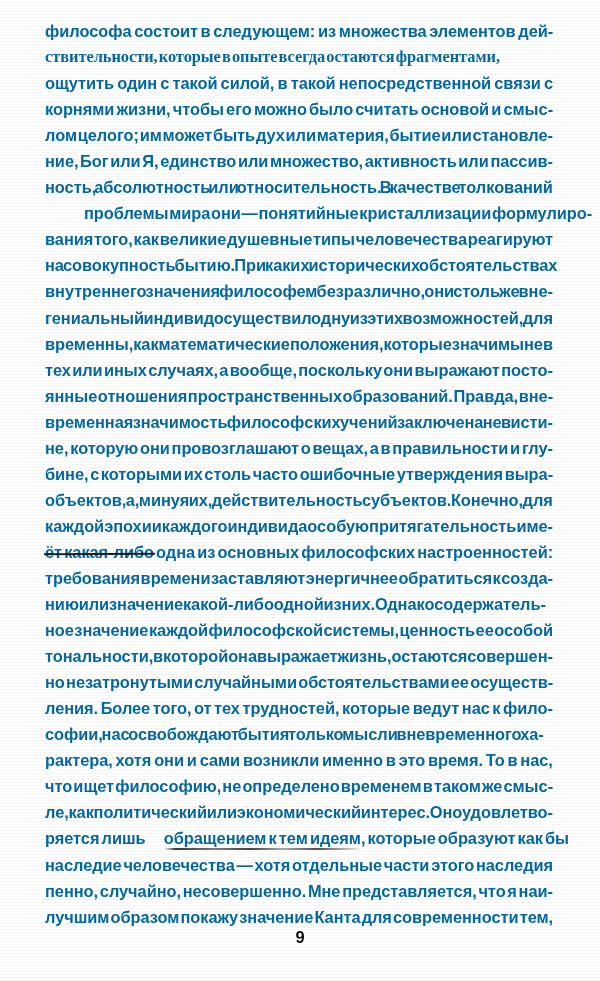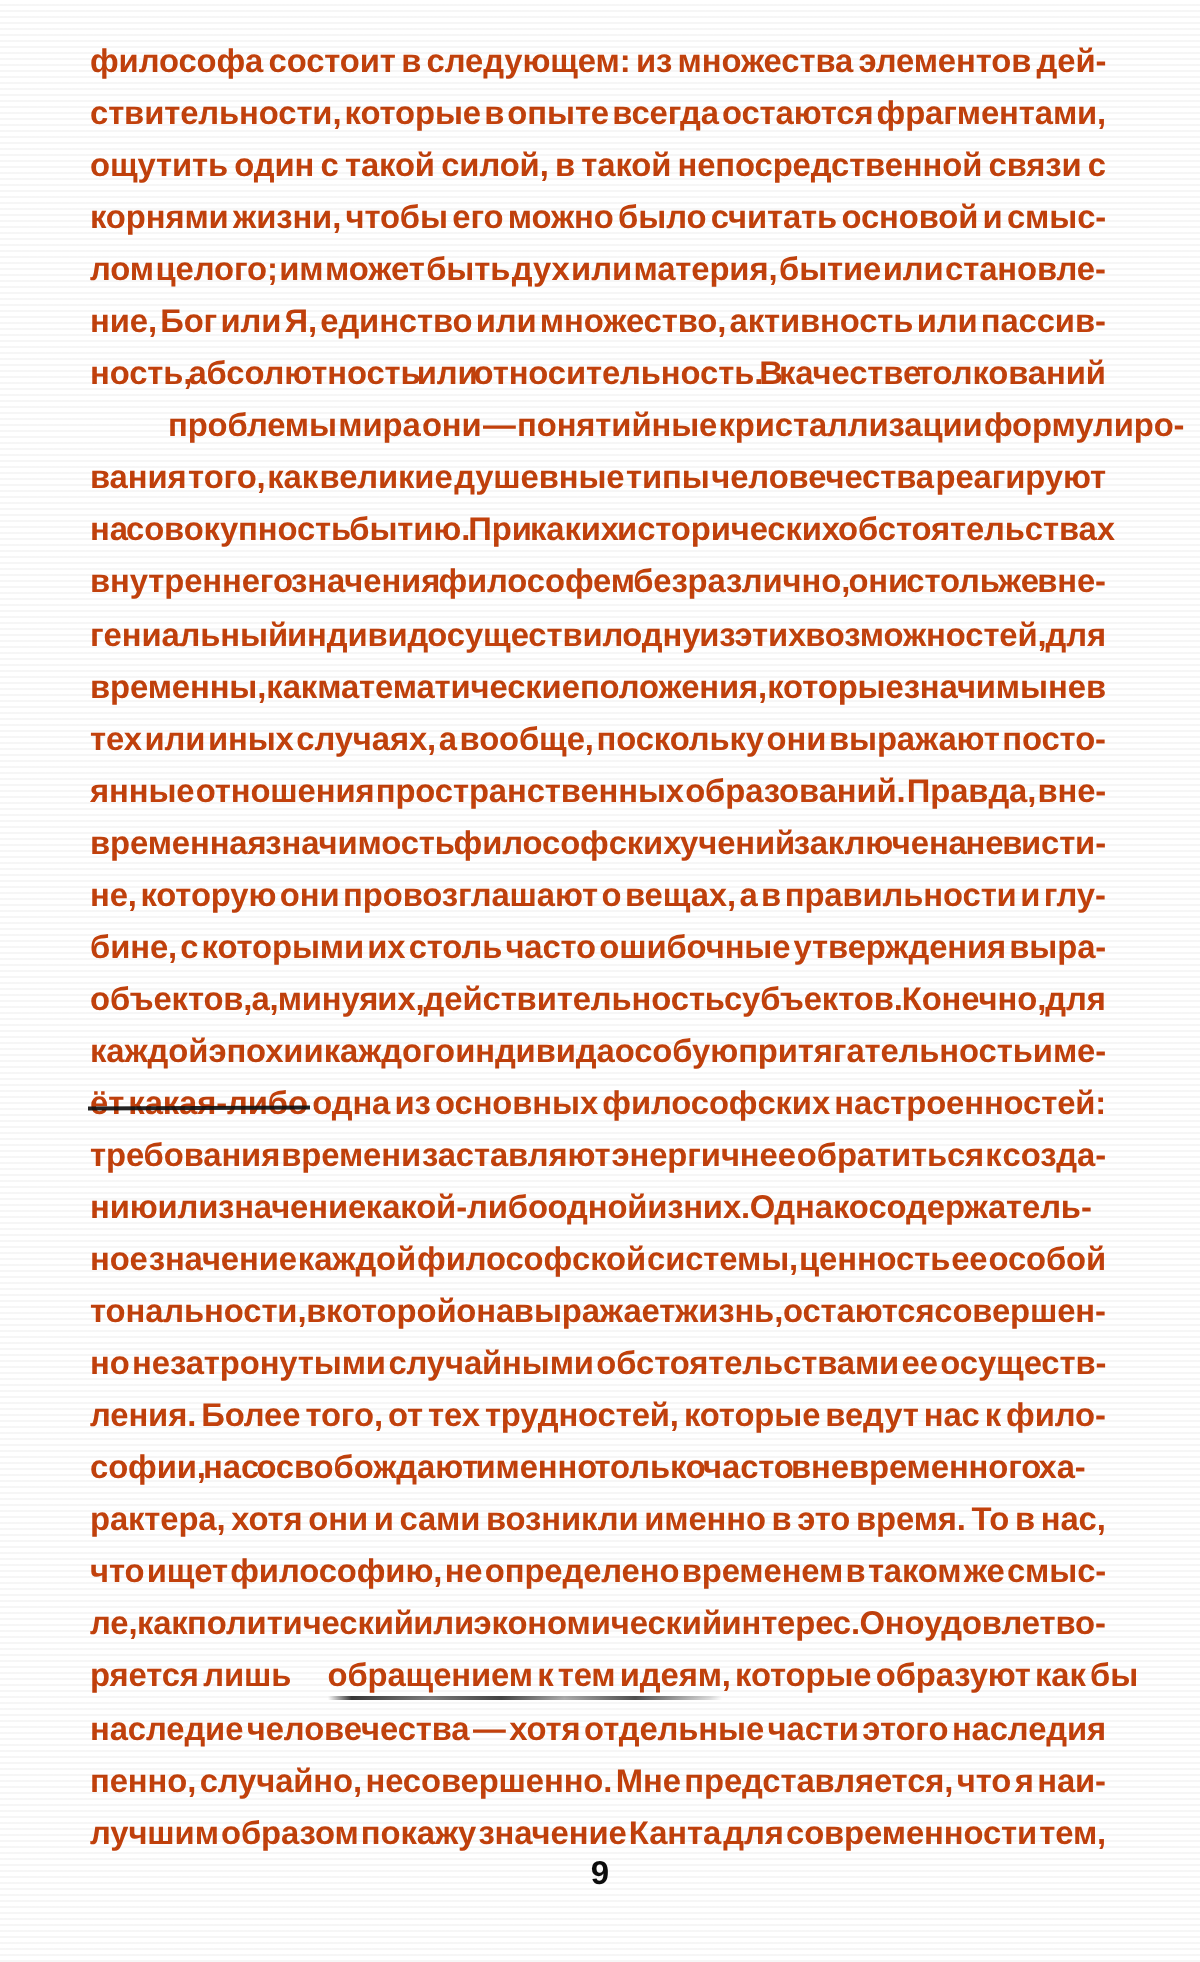--- a/index.html
+++ b/index.html
@@ -35,21 +35,21 @@
   }
 
   .line {
     display: block;
     white-space: pre;
     font-size: 16.4px;
     line-height: 26.05px;
     height: 26.05px;
     letter-spacing: -0.05px;
     font-weight: 650;
-    color: #c2410c;
+    color: #0369a1;
     text-rendering: optimizeLegibility;
   }
 
   .ital {
   }
 
   
   .strike {
     position: relative;
   }
@@ -111,21 +111,21 @@
   }
 </style>
 </head>
 <body>
 
 <div class="page">
 
   <div class="textblock">
 
     <div class="line" style="word-spacing: -1.81px;">философа состоит в следующем: из множества элементов дей-</div>
-    <div class="line" style="word-spacing: -2.914px;">ствительности, которые в опыте всегда остаются фрагментами,</div>
+    <div class="line" style="word-spacing: -2.914px; font-family: Liberation Serif, serif;">ствительности, которые в опыте всегда остаются фрагментами,</div>
     <div class="line" style="word-spacing: -1.358px;">ощутить один с такой силой, в такой непосредственной связи с</div>
     <div class="line" style="word-spacing: -2.333px;">корнями жизни, чтобы его можно было считать основой и смыс-</div>
     <div class="line" style="word-spacing: -3.728px;">лом целого; им может быть дух или материя, бытие или становле-</div>
     <div class="line" style="word-spacing: -2.863px;">ние, Бог или Я, единство или множество, активность или пассив-</div>
     <div class="line" style="word-spacing: -6.466px;">ность, абсолютность или относительность. В качестве толкований</div>
     <div class="line" style="word-spacing: -3.818px; margin-left: 39px;">проблемы мира они — понятийные кристаллизации формулиро-</div>
     <div class="line" style="word-spacing: -3.712px;">вания того, как великие душевные типы человечества реагируют</div>
     <div class="line" style="word-spacing: -5.417px;">на совокупность бытию. При каких исторических обстоятельствах</div>
     <div class="line" style="word-spacing: -5.382px;">внутреннего значения философем безразлично, они столь же вне-</div>
     <div class="line" style="word-spacing: -5.004px;">гениальный индивид осуществил одну из этих возможностей, для</div>
@@ -141,21 +141,21 @@
     <div class="line" style="word-spacing: -2.365px;"><span class="strike">ёт какая-либо</span><span> одна из основных философских настроенностей:</span></div>
 
     <div class="line" style="word-spacing: -3.984px;">требования времени заставляют энергичнее обратиться к созда-</div>
     <div class="line" style="word-spacing: -4.635px;">нию или значение какой-либо одной из них. Однако содержатель-</div>
     <div class="line" style="word-spacing: -4.025px;">ное значение каждой философской системы, ценность ее особой</div>
     <div class="line" style="word-spacing: -4.589px;">тональности, в которой она выражает жизнь, остаются совершен-</div>
     <div class="line" style="word-spacing: -3.259px;">но незатронутыми случайными обстоятельствами ее осуществ-</div>
 
     <div class="line" style="word-spacing: -1.984px;"><span>ления. Более того, от </span><span class="ital">тех</span><span> трудностей, которые ведут нас к фило-</span></div>
 
-    <div class="line" style="word-spacing: -5.837px;">софии, нас освобождают именно только часто вневременного ха-</div>
+    <div class="line" style="word-spacing: -5.837px;">софии, нас освобождают бытия только мысли вневременного ха-</div>
     <div class="line" style="word-spacing: -1.66px;">рактера, хотя они и сами возникли именно в это время. То в нас,</div>
     <div class="line" style="word-spacing: -3.342px;">что ищет философию, не определено временем в таком же смыс-</div>
     <div class="line" style="word-spacing: -4.779px;">ле, как политический или экономический интерес. Оно удовлетво-</div>
 
     <div class="line" style="word-spacing: -2.377px;"><span>ряется лишь </span><span class="uline">обращением к тем идеям</span><span>, которые образуют как бы</span></div>
 
     <div class="line" style="word-spacing: -2.746px;">наследие человечества — хотя отдельные части этого наследия</div>
     <div class="line" style="word-spacing: -2.757px;">пенно, случайно, несовершенно. Мне представляется, что я наи-</div>
     <div class="line" style="word-spacing: -3.379px;">лучшим образом покажу значение Канта для современности тем,</div>
 

